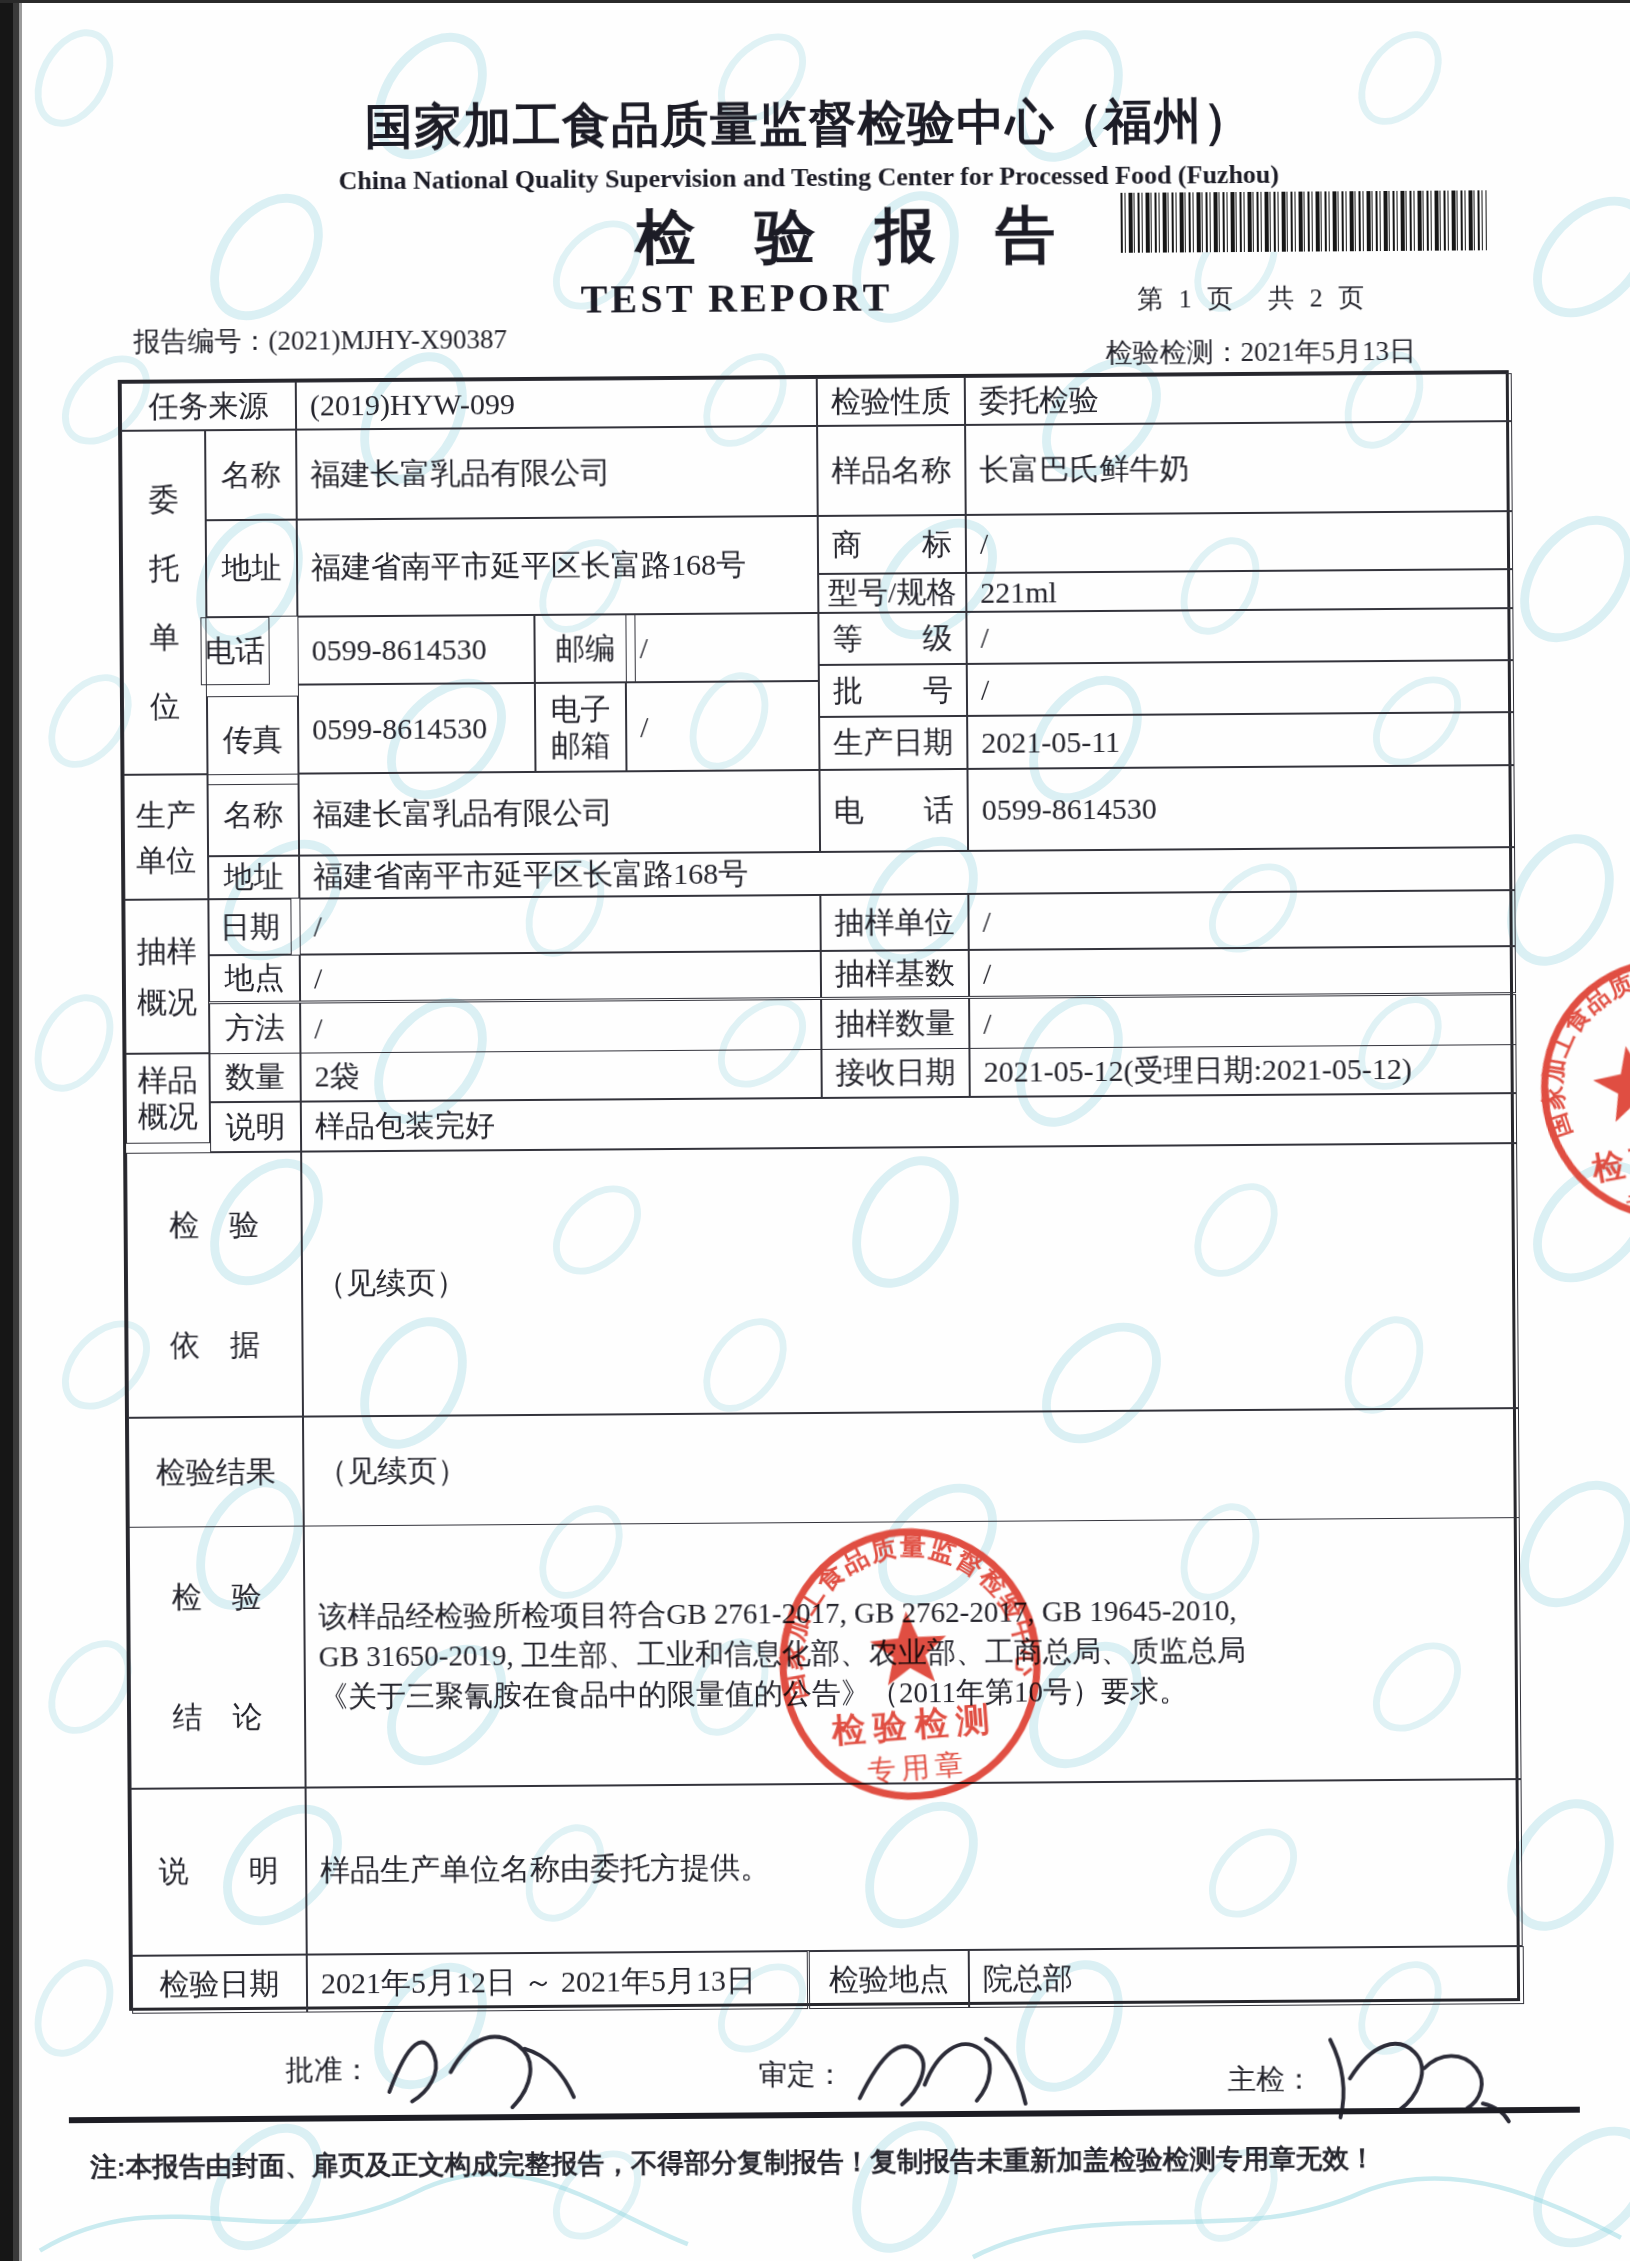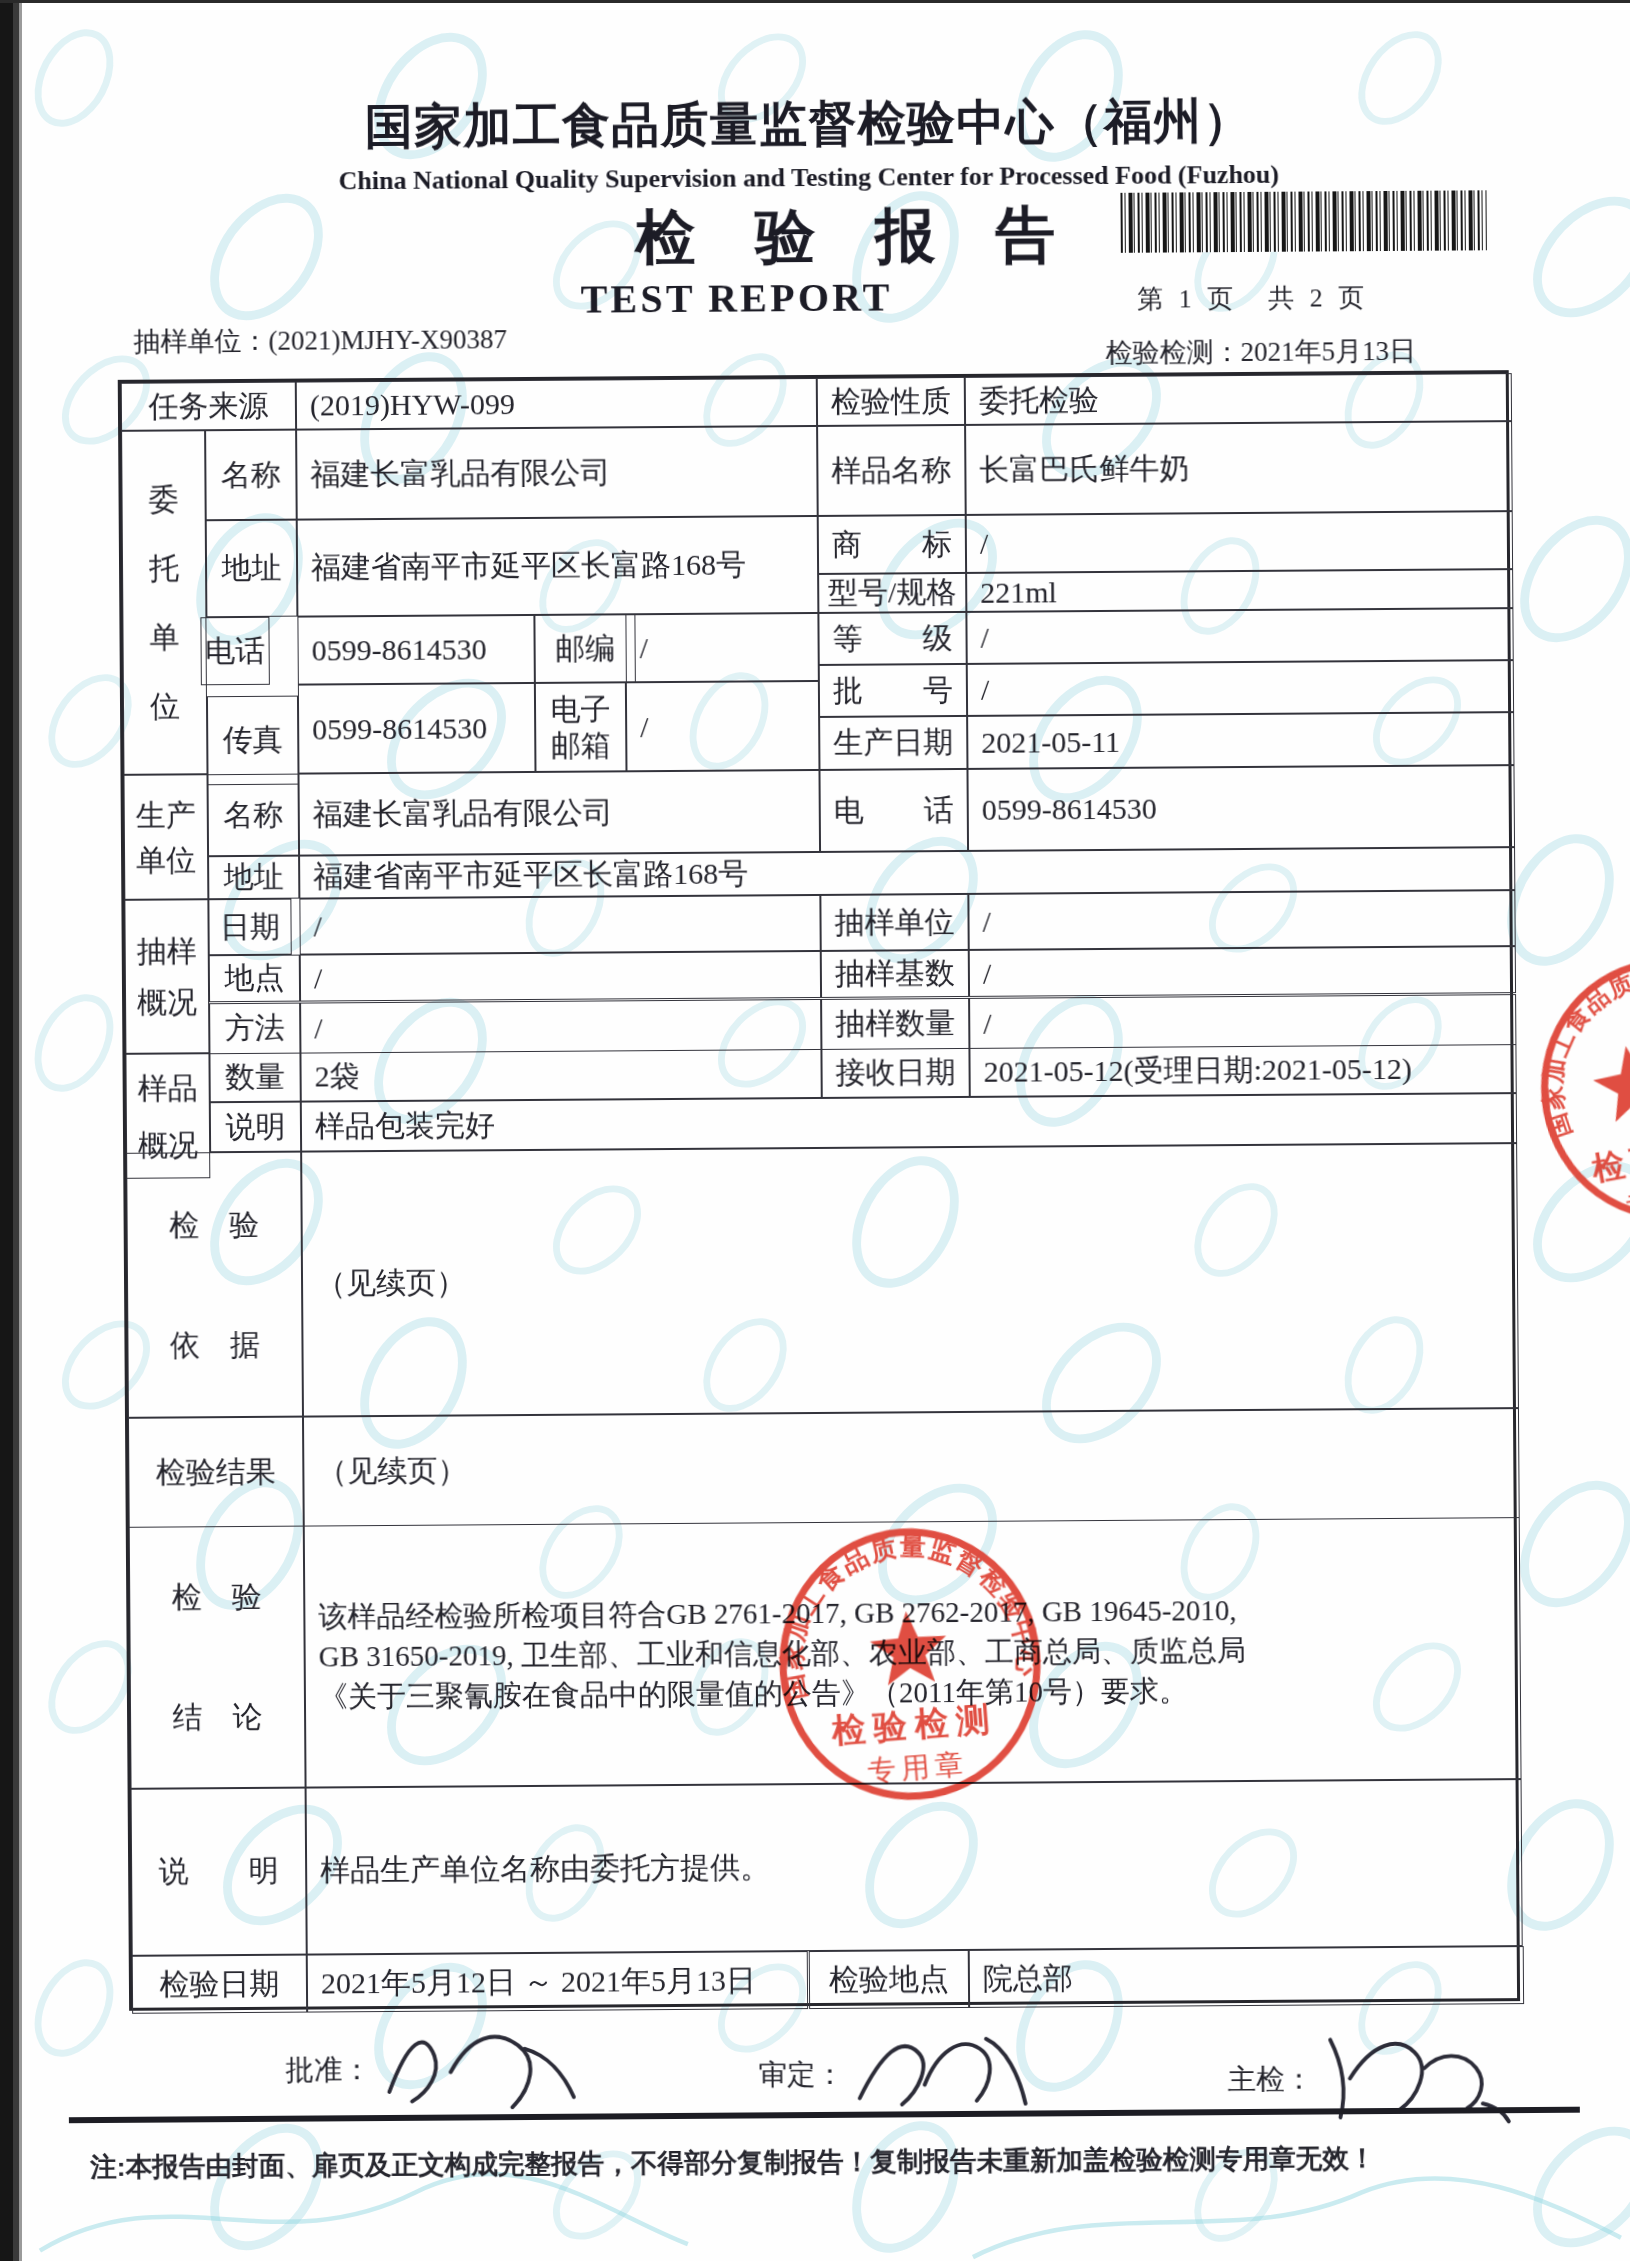--- a/index.html
+++ b/index.html
@@ -125,21 +125,21 @@
     </div>
 
   <div id="content">
     <div class="abs ctr hd-org">国家加工食品质量监督检验中心（福州）</div>
     <div class="abs ctr hd-org-en">China National Quality Supervision and Testing Center for Processed Food (Fuzhou)</div>
     <div class="abs ctr hd-title">检　验　报　告</div>
     <div class="abs ctr hd-title-en">TEST REPORT</div>
     <div class="abs" id="barcode"></div>
     <div class="abs" id="pageinfo">第 1 页　共 2 页</div>
     <div class="abs" id="reportno">
-      <span>抽样单位：</span><span>(2021)MJHY-X90387</span>
+      <span>报告编号：</span><span>(2021)MJHY-X90387</span>
     </div>
     <div class="abs" id="issuedate">
       <span>检验检测：</span><span>2021年5月13日</span>
     </div>
 
     <div id="tbl">
       <div class="cell lbl" style="left:0;top:0;width:175px;height:48px">任务来源</div>
       <div class="cell val" style="left:175px;top:0;width:521px;height:48px">(2019)HYW-099</div>
       <div class="cell lbl" style="left:696px;top:0;width:148px;height:48px">检验性质</div>
       <div class="cell val" style="left:844px;top:0;width:547px;height:48px">委托检验</div>
@@ -194,21 +194,21 @@
       <div class="cell val" style="left:844px;top:517px;width:547px;height:56px">/</div>
       <div class="cell lbl" style="left:84px;top:573px;width:91px;height:47px">地点</div>
       <div class="cell val" style="left:175px;top:573px;width:521px;height:47px">/</div>
       <div class="cell lbl" style="left:696px;top:573px;width:148px;height:47px">抽样基数</div>
       <div class="cell val" style="left:844px;top:573px;width:547px;height:47px">/</div>
       <div class="cell lbl" style="left:84px;top:621px;width:91px;height:51px">方法</div>
       <div class="cell val" style="left:175px;top:621px;width:521px;height:51px">/</div>
       <div class="cell lbl" style="left:696px;top:621px;width:148px;height:51px">抽样数量</div>
       <div class="cell val" style="left:844px;top:621px;width:547px;height:51px">/</div>
 
-      <div class="cell grp" style="left:0;top:671px;width:84px;height:125px;line-height:57px">样品
+      <div class="cell grp" style="left:0;top:671px;width:84px;height:90px;line-height:36px">样品
 概况</div>
       <div class="cell lbl" style="left:84px;top:671px;width:91px;height:49px">数量</div>
       <div class="cell val" style="left:175px;top:671px;width:521px;height:49px">2袋</div>
       <div class="cell lbl" style="left:696px;top:671px;width:148px;height:49px">接收日期</div>
       <div class="cell val" style="left:844px;top:671px;width:547px;height:49px">2021-05-12(受理日期:2021-05-12)</div>
       <div class="cell lbl" style="left:84px;top:720px;width:91px;height:50px">说明</div>
       <div class="cell val" style="left:175px;top:720px;width:1216px;height:50px">样品包装完好</div>
 
       <div class="cell grp" style="left:0;top:770px;width:175px;height:265px;line-height:60px">检　验
 

